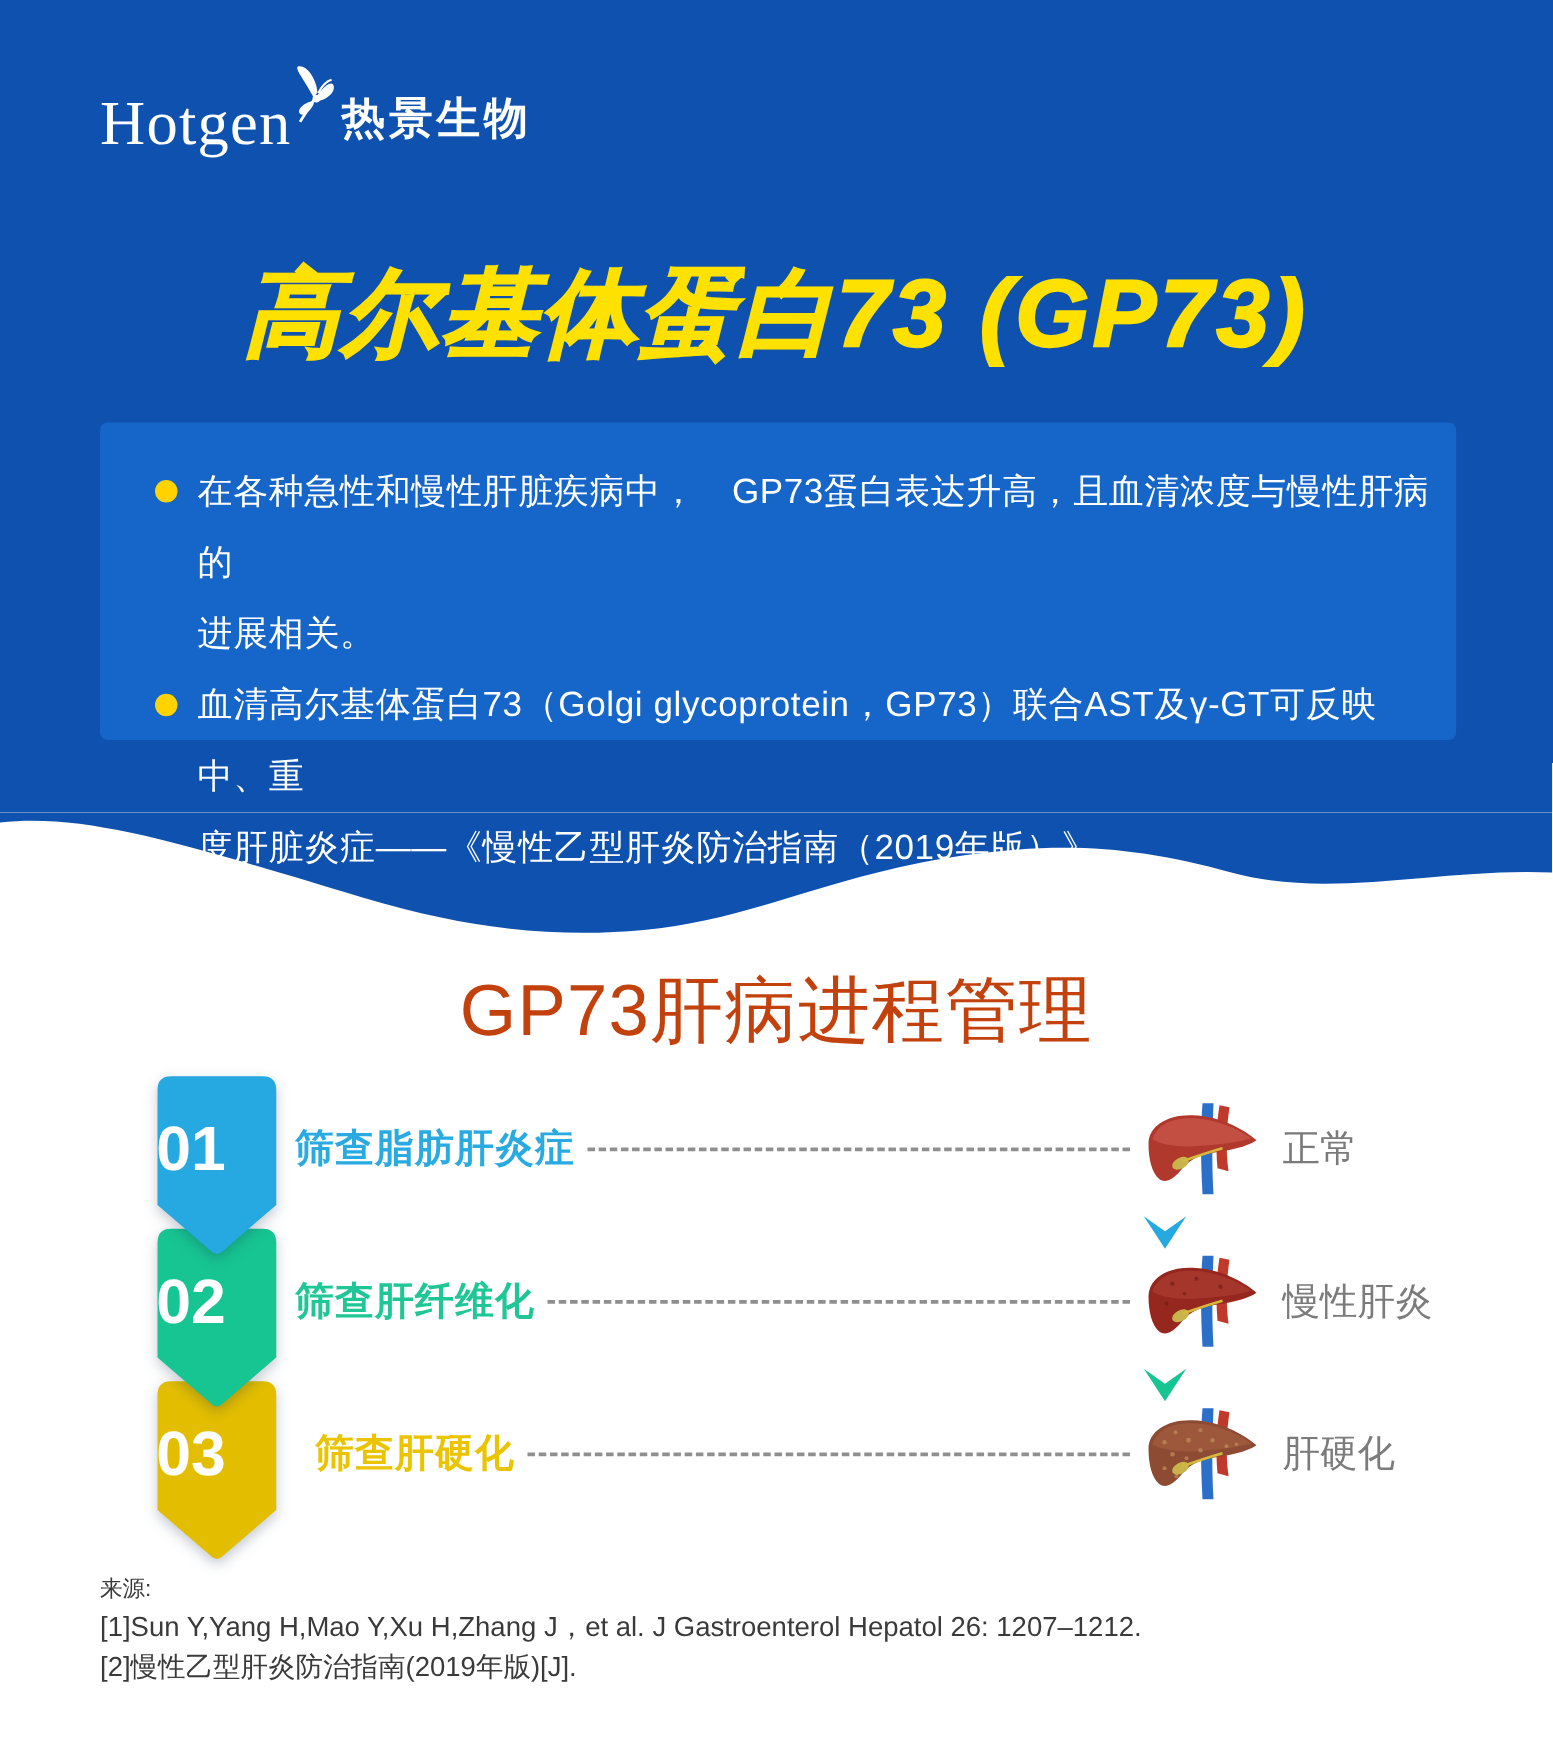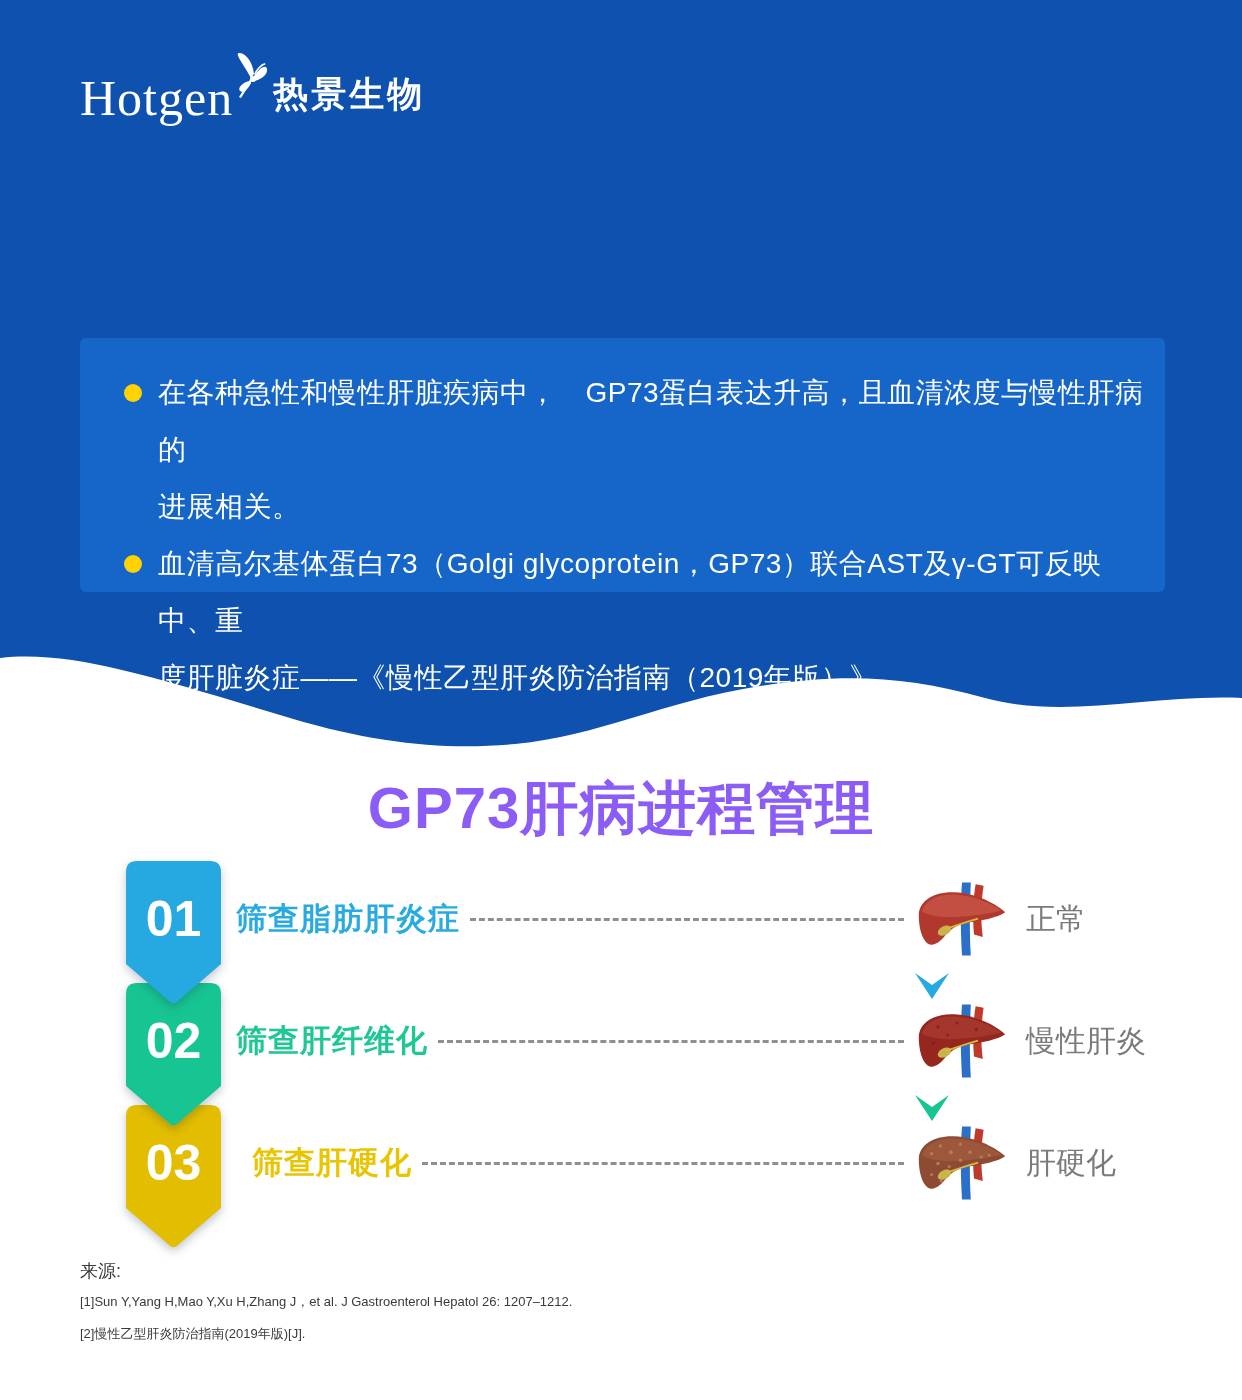--- a/index.html
+++ b/index.html
@@ -28,30 +28,30 @@
 
   
   .info-box{position:absolute;left:80px;top:338px;width:1085px;height:254px;
       background:#1666C9;border-radius:6px;box-sizing:border-box;padding:26px 8px 0 42px;}
   .bullet-row{display:flex;align-items:flex-start;}
   .bullet-dot{flex:none;width:18px;height:18px;border-radius:50%;background:#FFD200;margin:20px 16px 0 2px;}
   .bullet-text{color:#ffffff;font-size:28px;line-height:57px;white-space:pre-line;letter-spacing:0.5px;}
 
   
   .section-title{position:absolute;left:0;top:770px;width:100%;text-align:center;
-      font-size:58px;font-weight:700;color:#8b5cf6;letter-spacing:1px;}
+      font-size:58px;font-weight:400;color:#c2410c;letter-spacing:1px;}
 
   .pennant{position:absolute;left:125px;width:97px;height:146px;
       filter:drop-shadow(0 4px 5px rgba(15,40,70,0.25));}
   .pennant.p1{top:860px;z-index:33;}
   .pennant.p2{top:982px;z-index:32;}
   .pennant.p3{top:1104px;z-index:31;}
   .p1 path{fill:#25A9E0;} .p2 path{fill:#17C592;} .p3 path{fill:#E3BE00;}
 
-  .step-num{position:absolute;left:125px;width:97px;text-align:center;
+  .step-num{position:absolute;left:125px;width:97px;text-align:left;
       font-size:50px;font-weight:800;color:#ffffff;line-height:50px;z-index:40;}
   .step-num.n1{top:894px;} .step-num.n2{top:1016px;} .step-num.n3{top:1138px;}
 
   .step-row{position:absolute;left:236px;right:62px;height:42px;display:flex;align-items:center;z-index:20;}
   .step-row.r1{top:898px;} .step-row.r2{top:1020px;} .step-row.r3{top:1142px;}
   .step-label{font-size:31px;font-weight:700;white-space:nowrap;letter-spacing:1px;}
   .r1 .step-label{color:#29ABE2;} .r2 .step-label{color:#1EC795;} .r3 .step-label{color:#EAC400;margin-left:16px;}
   .dash-line{flex:1;border-top:3px dashed #8F8F8F;margin:0 10px;height:0;}
   .liver{flex:none;width:96px;height:82px;}
   .state-label{flex:none;width:154px;margin-left:16px;font-size:30px;color:#7B7B7B;white-space:nowrap;}
@@ -61,21 +61,21 @@
   .lv-h .liver-body{fill:#95271F;} .lv-h .liver-top{fill:#A83A2E;}
   .lv-c .liver-body{fill:#8E4B33;} .lv-c .liver-top{fill:#A05A3E;}
 
   .chev{position:absolute;width:36px;height:28px;z-index:25;}
   .chev.c1{left:914px;top:972px;} .chev.c2{left:914px;top:1094px;}
   .c1 path{fill:#25A9E0;} .c2 path{fill:#17C592;}
 
   
   .footer{position:absolute;left:80px;top:1256px;color:#3A3A3A;}
   .src-label{font-size:18px;line-height:30px;}
-  .refs{font-size:13px;line-height:32px;white-space:pre-line;}
+  .refs{font-size:22px;line-height:32px;white-space:pre-line;}
 </style>
 </head>
 <body>
 
 <div id="canvas">
 
   <div class="hero"></div>
   <svg class="wave" viewBox="0 0 1242 110" preserveAspectRatio="none">
     <path d="M0,8 C70,0 150,26 290,68 C380,95 450,100 515,94 C600,86 660,52 760,36 C845,23 905,26 985,48 C1065,70 1150,44 1242,48 L1242,0 L0,0 Z" fill="#0F51AE"></path>
   </svg>
@@ -89,20 +89,21 @@
         <path d="M23,29 C16,30 10,36 13,39 C16,42 22,36 24,31 Z"></path>
         <circle cx="26" cy="27" r="3"></circle>
         <path d="M26,27 L14,46 L12,45 L24,26 Z"></path>
         <path d="M27,22 C30,16 34,12 38,11 L38.5,12.5 C35,13.5 31,17 28.5,23 Z"></path>
       </g>
     </svg>
     <span class="logo-cn">热景生物</span>
   </div>
 
 
+  <div class="hero-title">高尔基体蛋白73 (GP73)</div>
 
   <div class="info-box">
     <div class="bullet-row">
       <span class="bullet-dot"></span>
       <span class="bullet-text">在各种急性和慢性肝脏疾病中，　GP73蛋白表达升高，且血清浓度与慢性肝病的
 进展相关。</span>
     </div>
     <div class="bullet-row">
       <span class="bullet-dot"></span>
       <span class="bullet-text">血清高尔基体蛋白73（Golgi glycoprotein，GP73）联合AST及γ-GT可反映中、重

